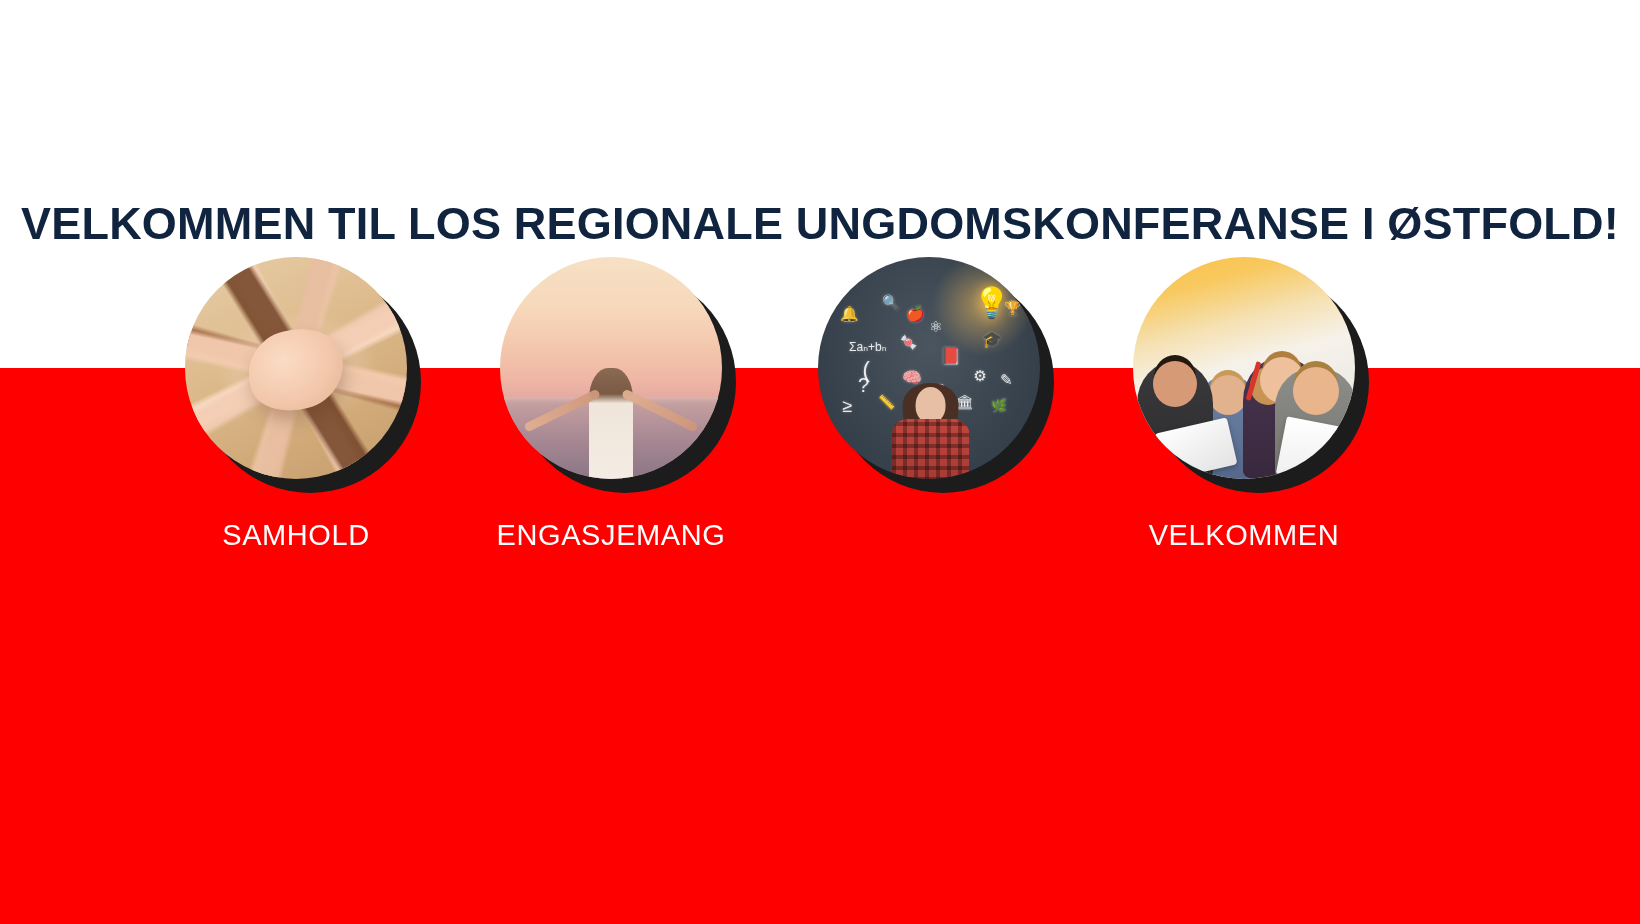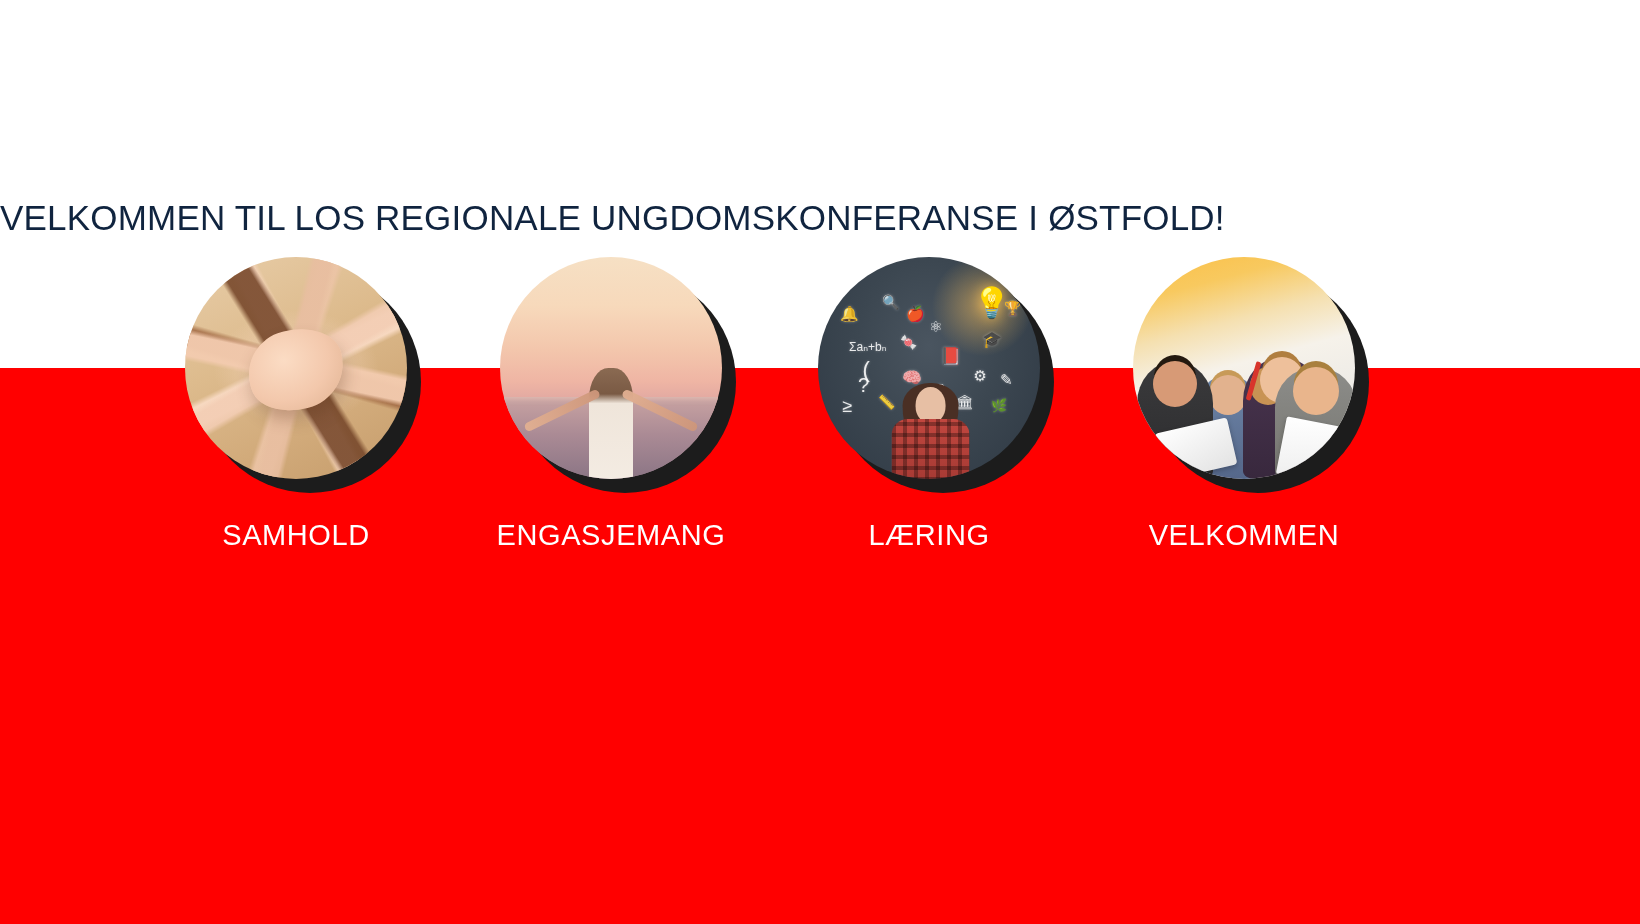--- a/index.html
+++ b/index.html
@@ -32,22 +32,23 @@
     width: 1640px; height: 556px;
     background: #ff0000;
   }
 
   
   .page-title {
     position: absolute;
     left: 0;
     top: 198px;
     width: 1640px;
-    font-size: 35px;
-    font-weight: normal;
+    text-align: center;
+    font-size: 45px;
+    font-weight: bold;
     letter-spacing: 0.2px;
     color: #10243f;
     white-space: nowrap;
     z-index: 6;
   }
 
   
   .cards {
     position: absolute;
     left: 0;
@@ -364,21 +365,20 @@
           <i style="left:84%; top:20%;  font-size:14px;">🏆</i>
           <i style="left:78%; top:64%;  font-size:13px;">🌿</i>
           <i style="left:50%; top:57%;  font-size:13px;">🖋</i>
         </div>
         <div class="student">
           <div class="hair"></div>
           <div class="head"></div>
           <div class="body"></div>
         </div>
       </div>
-      <div class="card-label">LÆRING</div>
     </div>
 
     <div class="card" style="left:1133px;">
       <div class="card-shadow"></div>
       <div class="card-photo photo-students">
         <div class="p stud-b">
             <div class="h"></div>
           </div>
         <div class="p stud-a">
             <div class="h"></div>

